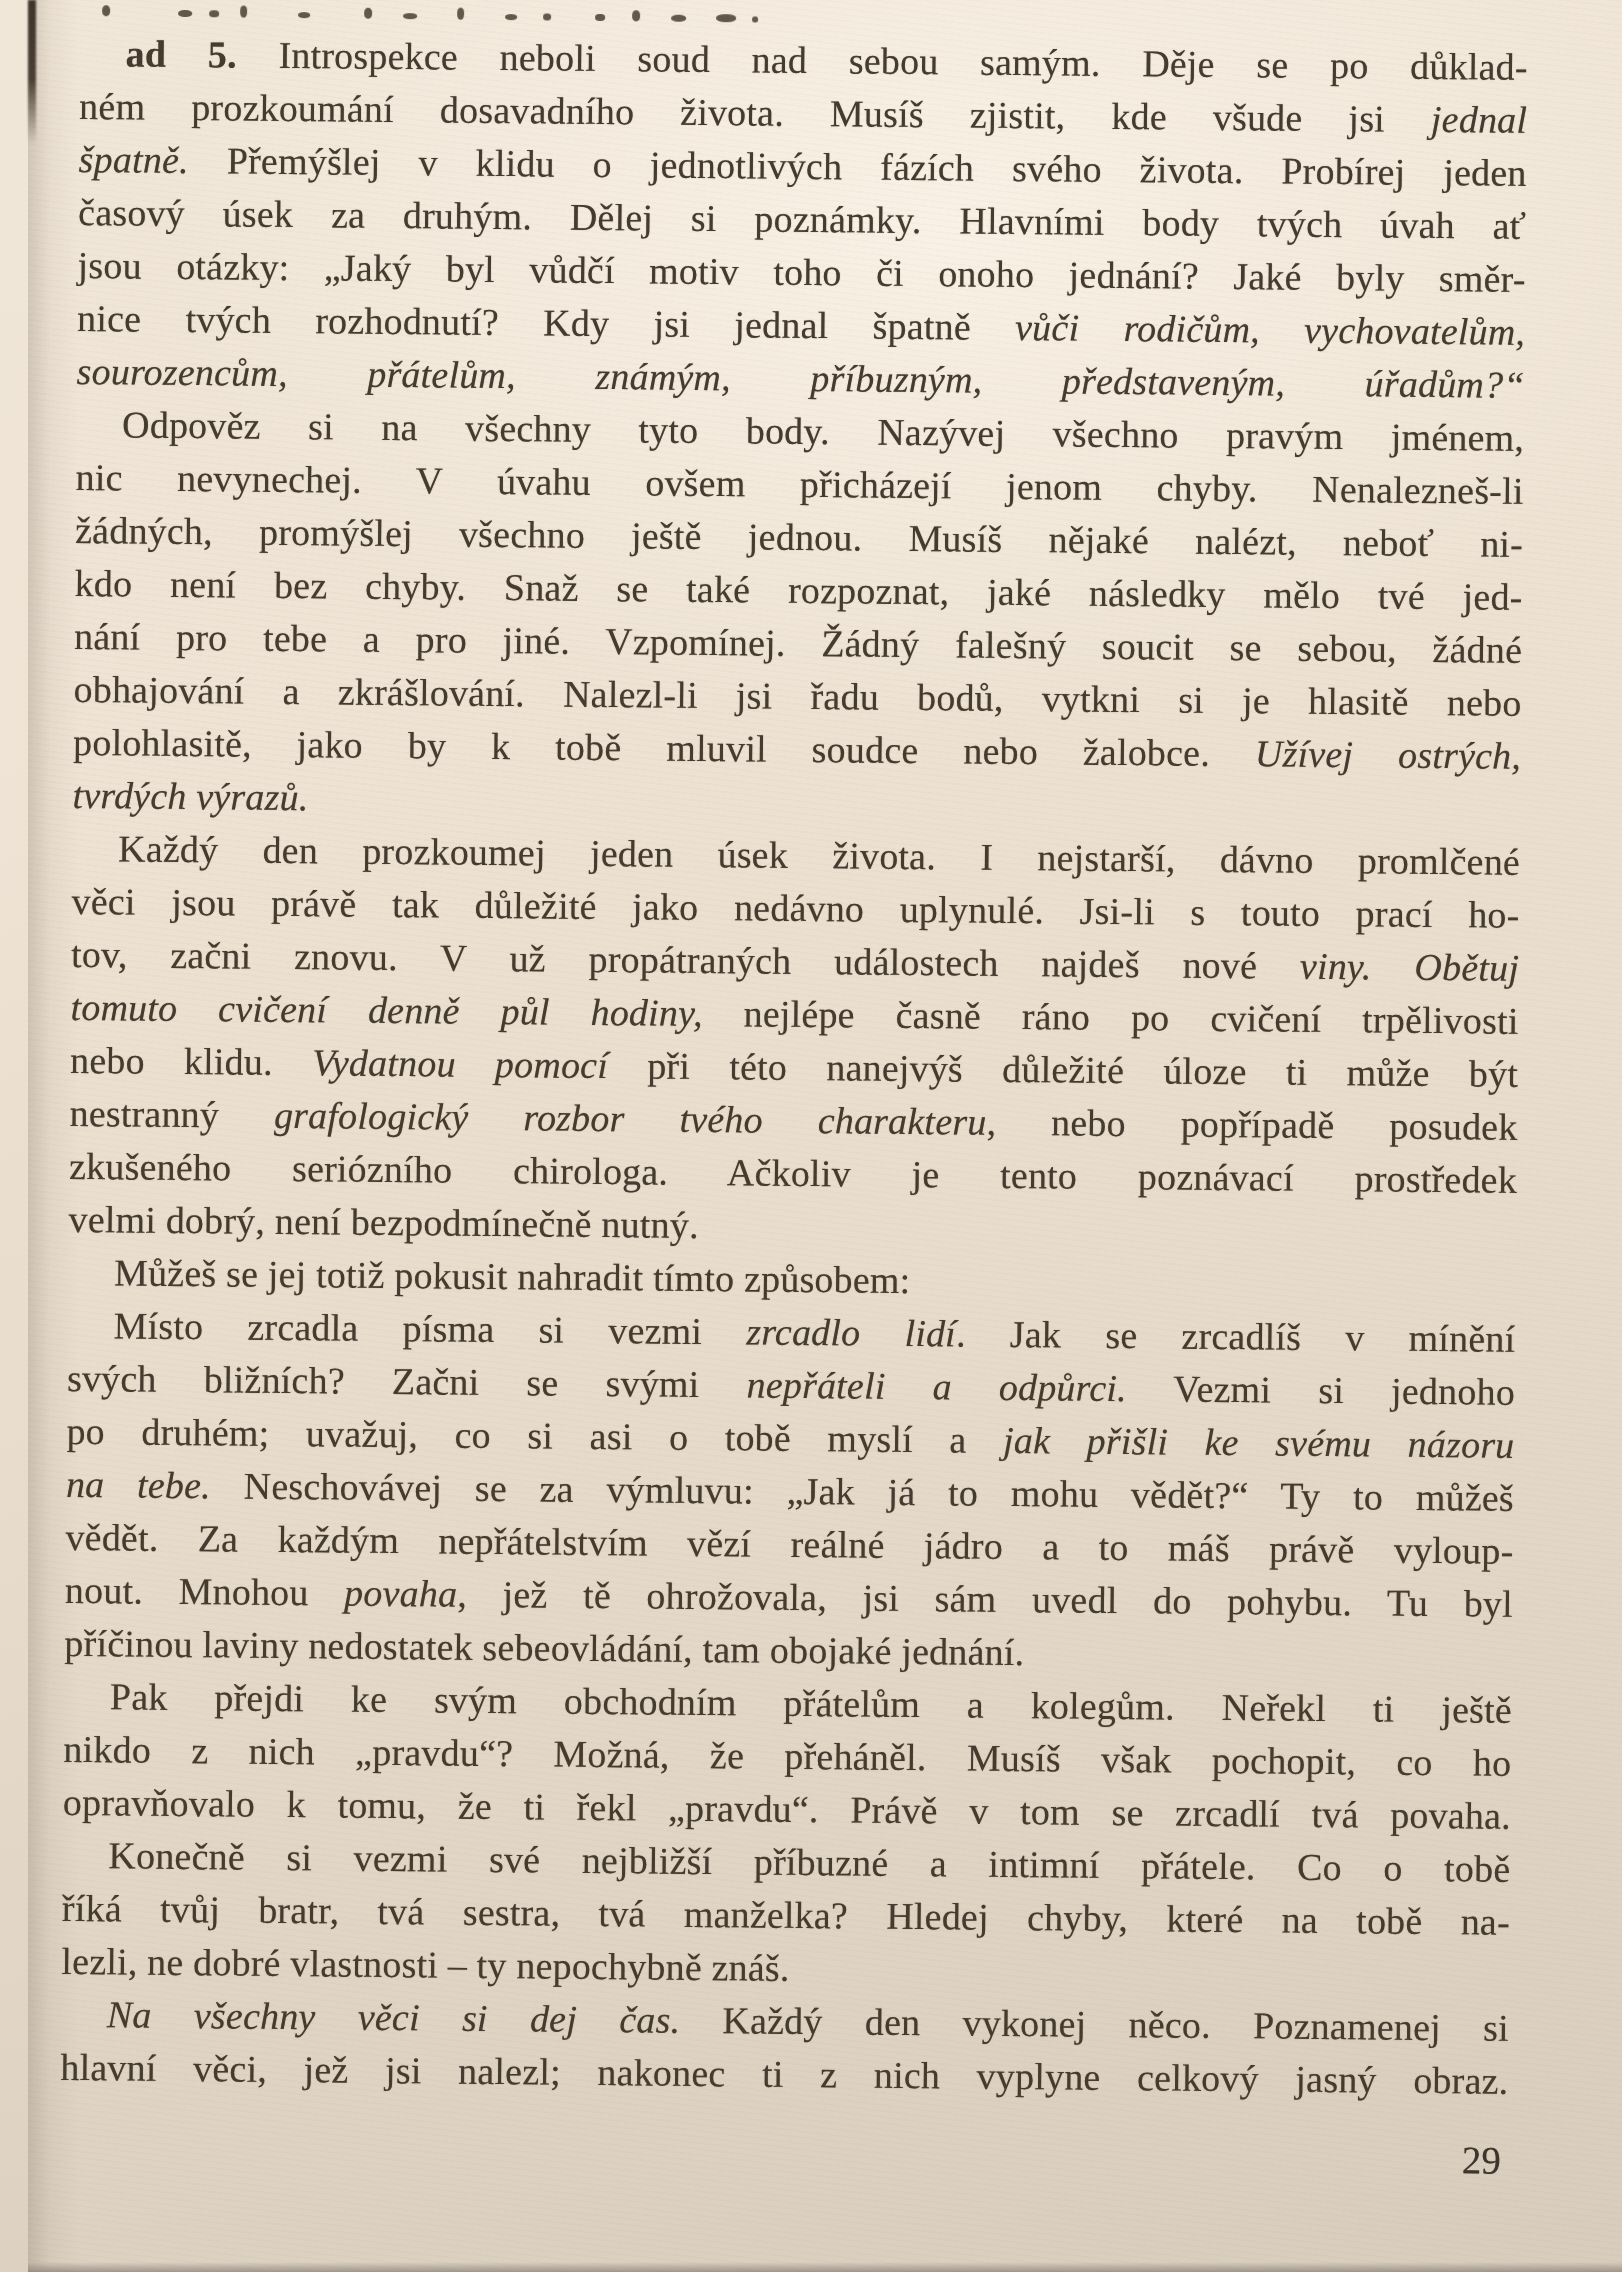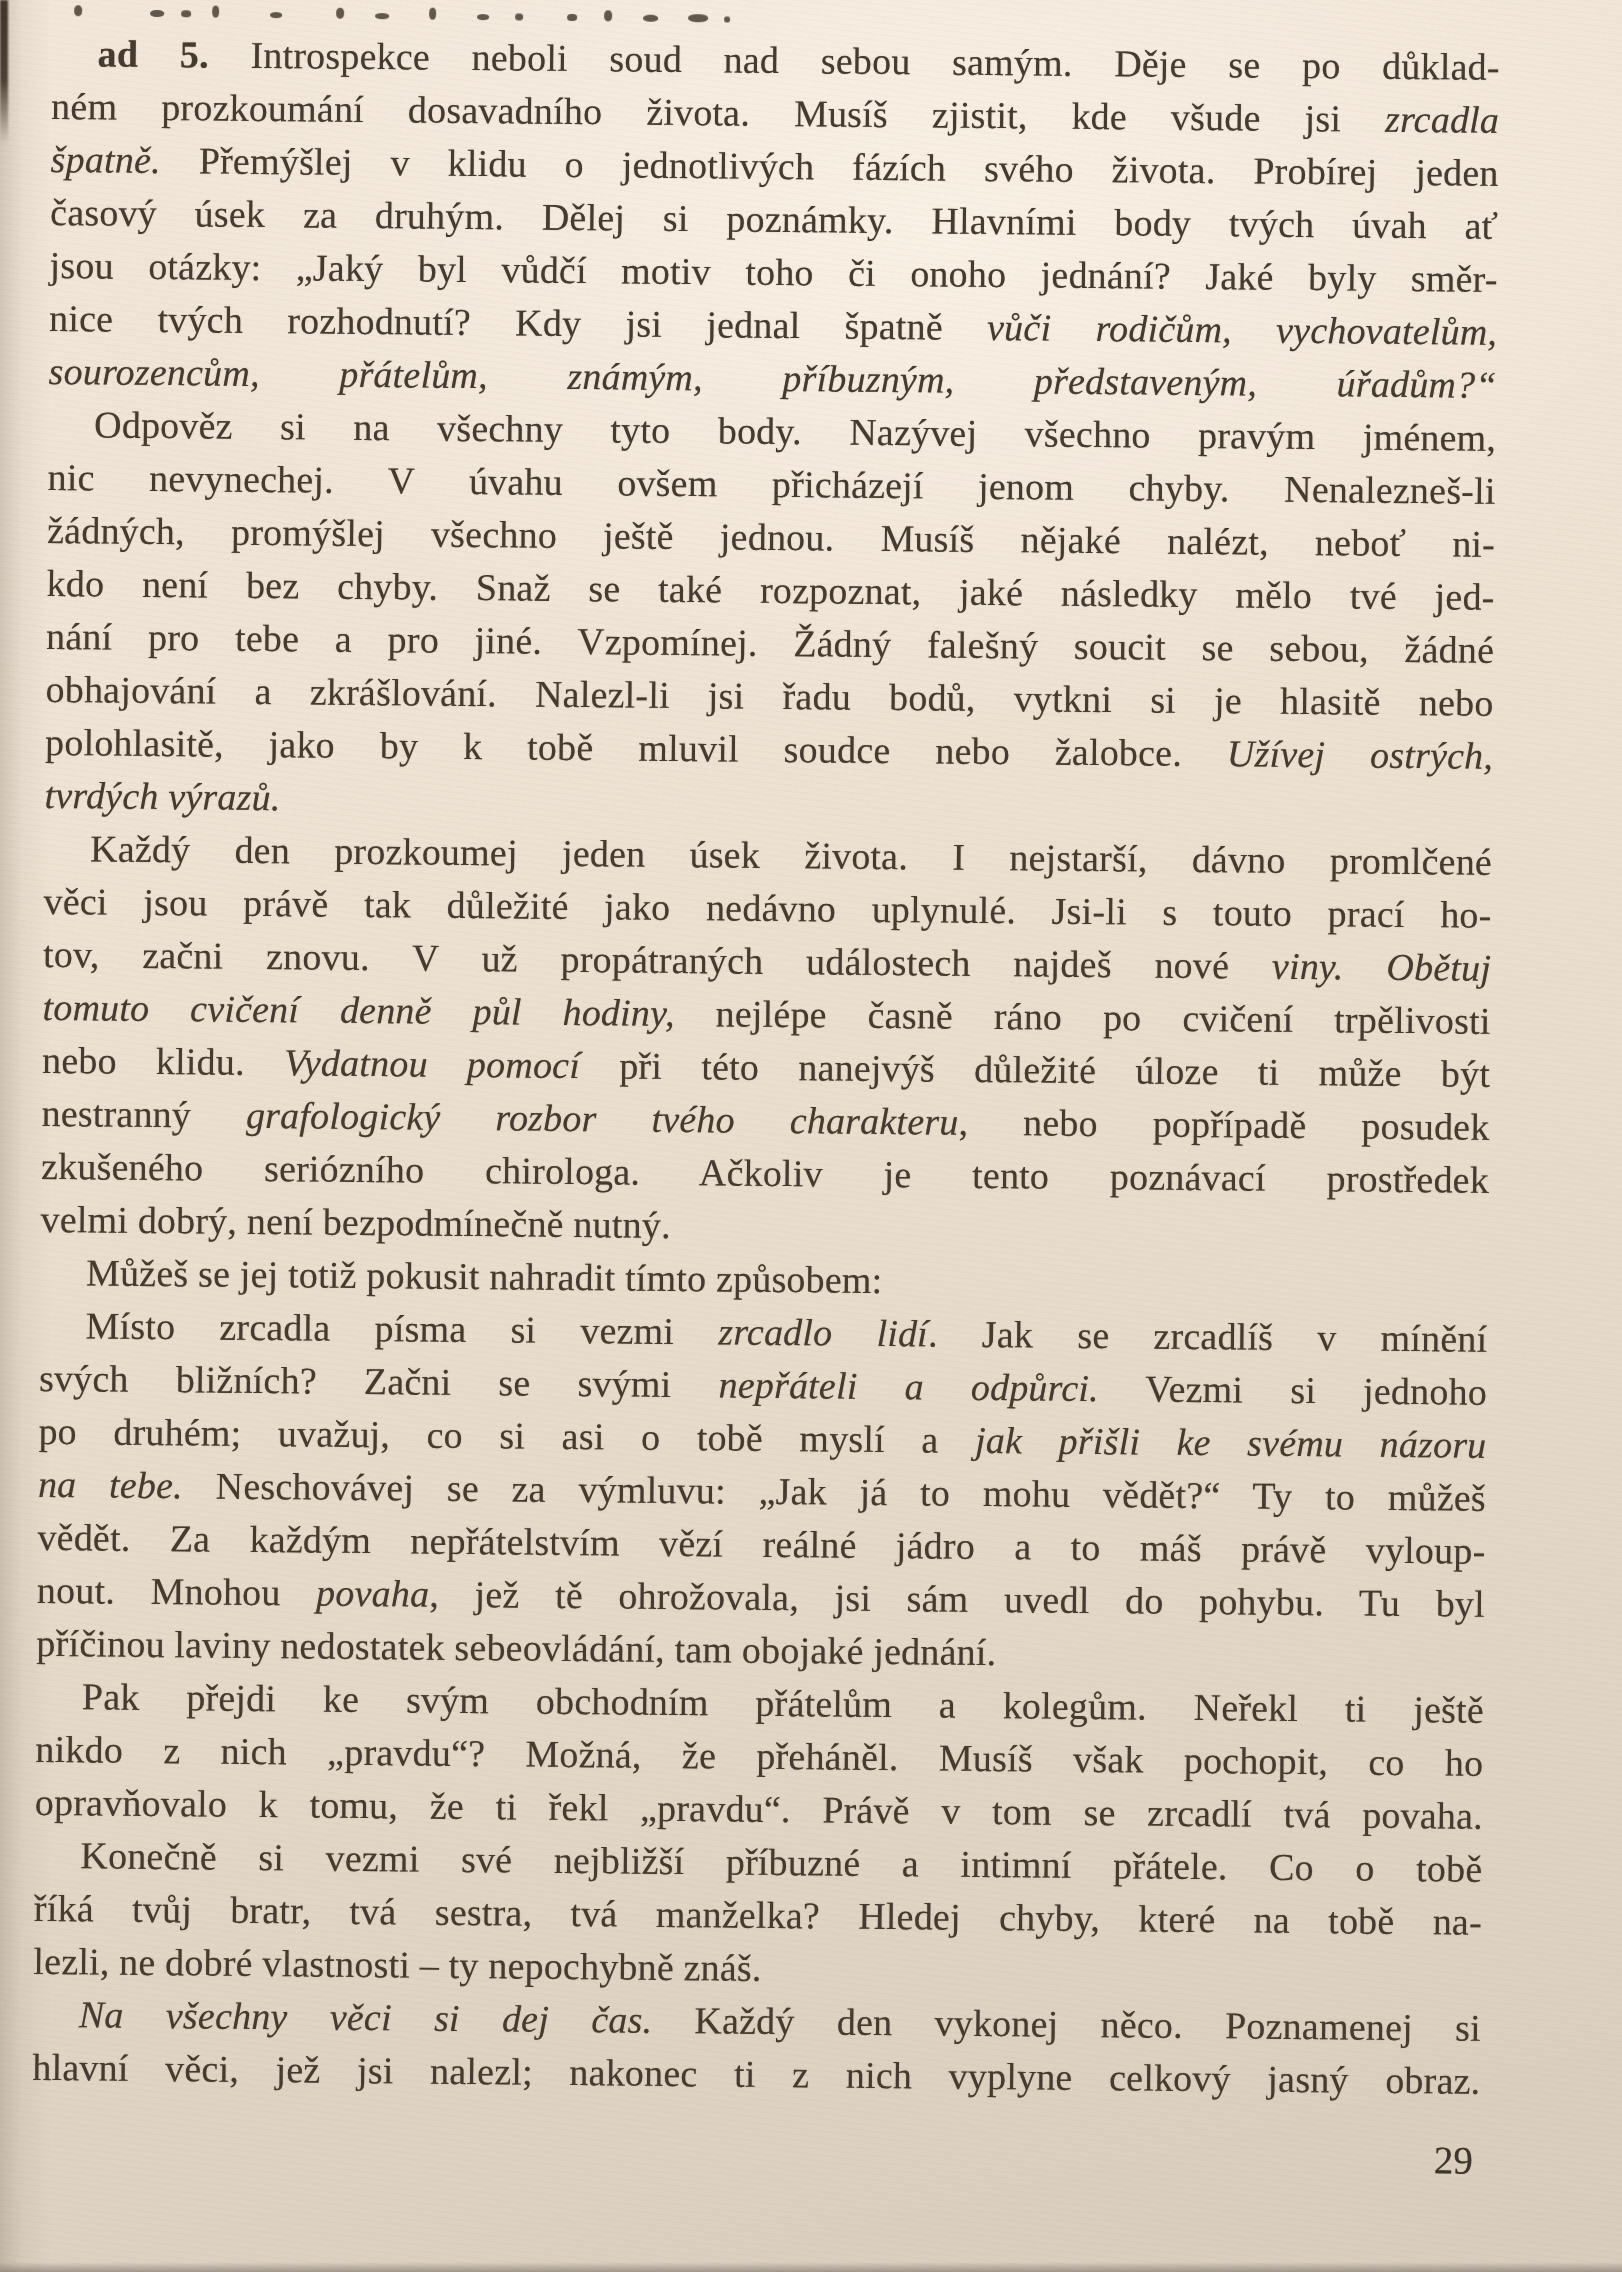--- a/index.html
+++ b/index.html
@@ -5,21 +5,21 @@
   html, body { margin: 0; padding: 0; }
   body {
     width: 1622px; height: 2273px;
     overflow: hidden;
     position: relative;
     font-family: "Liberation Serif", "DejaVu Serif", serif;
     background:
       radial-gradient(ellipse 1267px 802px at 58% 10%, rgba(255,249,239,0.60), rgba(255,249,239,0) 62%),
       linear-gradient(167deg, #f1e7d9 0%, #eee3d4 30%, #e8ddcc 55%, #e0d5c4 78%, #d8cdbc 100%);
   }
-  .photo { position: absolute; inset: 0; }
+  .photo { position: absolute; inset: 0; margin-left: 28px; }
   
   .photo::before {
     content: ""; position: absolute; inset: 0; pointer-events: none;
     background: linear-gradient(90deg, rgba(88,73,57,0.20) 0px, rgba(88,73,57,0.06) 22px, rgba(88,73,57,0) 51px);
   }
   .gutter-streak {
     position: absolute; left: 0; top: 0; width: 7.6px; height: 144px;
     background: linear-gradient(180deg, #3e352b 0%, #4a4035 55%, rgba(74,64,53,0) 100%);
     filter: blur(0.8px);
   }
@@ -79,21 +79,21 @@
         <div class="frag" style="left: 425px; width: 12px; height: 6px; top: 7.6px;"></div>
         <div class="frag" style="left: 463px; width: 8.4px; height: 6.8px; top: 6.8px;"></div>
         <div class="frag" style="left: 515px; width: 10px; height: 6.8px; top: 6.8px;"></div>
         <div class="frag" style="left: 552px; width: 7.6px; height: 11px; top: 2.5px;"></div>
         <div class="frag" style="left: 591px; width: 15px; height: 6.8px; top: 6.8px;"></div>
         <div class="frag" style="left: 636px; width: 20px; height: 7.6px; top: 6px;"></div>
         <div class="frag" style="left: 672px; width: 6px; height: 6px; top: 7.6px;"></div>
       </div>
     <div id="paragraphs">
         <div class="line indent"><b>ad 5.</b><span> Introspekce neboli soud nad sebou samým. Děje se po důklad-</span></div>
-        <div class="line"><span>ném prozkoumání dosavadního života. Musíš zjistit, kde všude jsi </span><i>zrcadla</i></div>
+        <div class="line"><span>ném prozkoumání dosavadního života. Musíš zjistit, kde všude jsi </span><i>jednal</i></div>
         <div class="line"><i>špatně.</i><span> Přemýšlej v klidu o jednotlivých fázích svého života. Probírej jeden</span></div>
         <div class="line"><span>časový úsek za druhým. Dělej si poznámky. Hlavními body tvých úvah ať</span></div>
         <div class="line"><span>jsou otázky: „Jaký byl vůdčí motiv toho či onoho jednání? Jaké byly směr-</span></div>
         <div class="line"><span>nice tvých rozhodnutí? Kdy jsi jednal špatně </span><i>vůči rodičům, vychovatelům,</i></div>
         <div class="line"><i>sourozencům, přátelům, známým, příbuzným, představeným, úřadům?“</i></div>
         <div class="line indent"><span>Odpověz si na všechny tyto body. Nazývej všechno pravým jménem,</span></div>
         <div class="line"><span>nic nevynechej. V úvahu ovšem přicházejí jenom chyby. Nenalezneš-li</span></div>
         <div class="line"><span>žádných, promýšlej všechno ještě jednou. Musíš nějaké nalézt, neboť ni-</span></div>
         <div class="line"><span>kdo není bez chyby. Snaž se také rozpoznat, jaké následky mělo tvé jed-</span></div>
         <div class="line"><span>nání pro tebe a pro jiné. Vzpomínej. Žádný falešný soucit se sebou, žádné</span></div>

